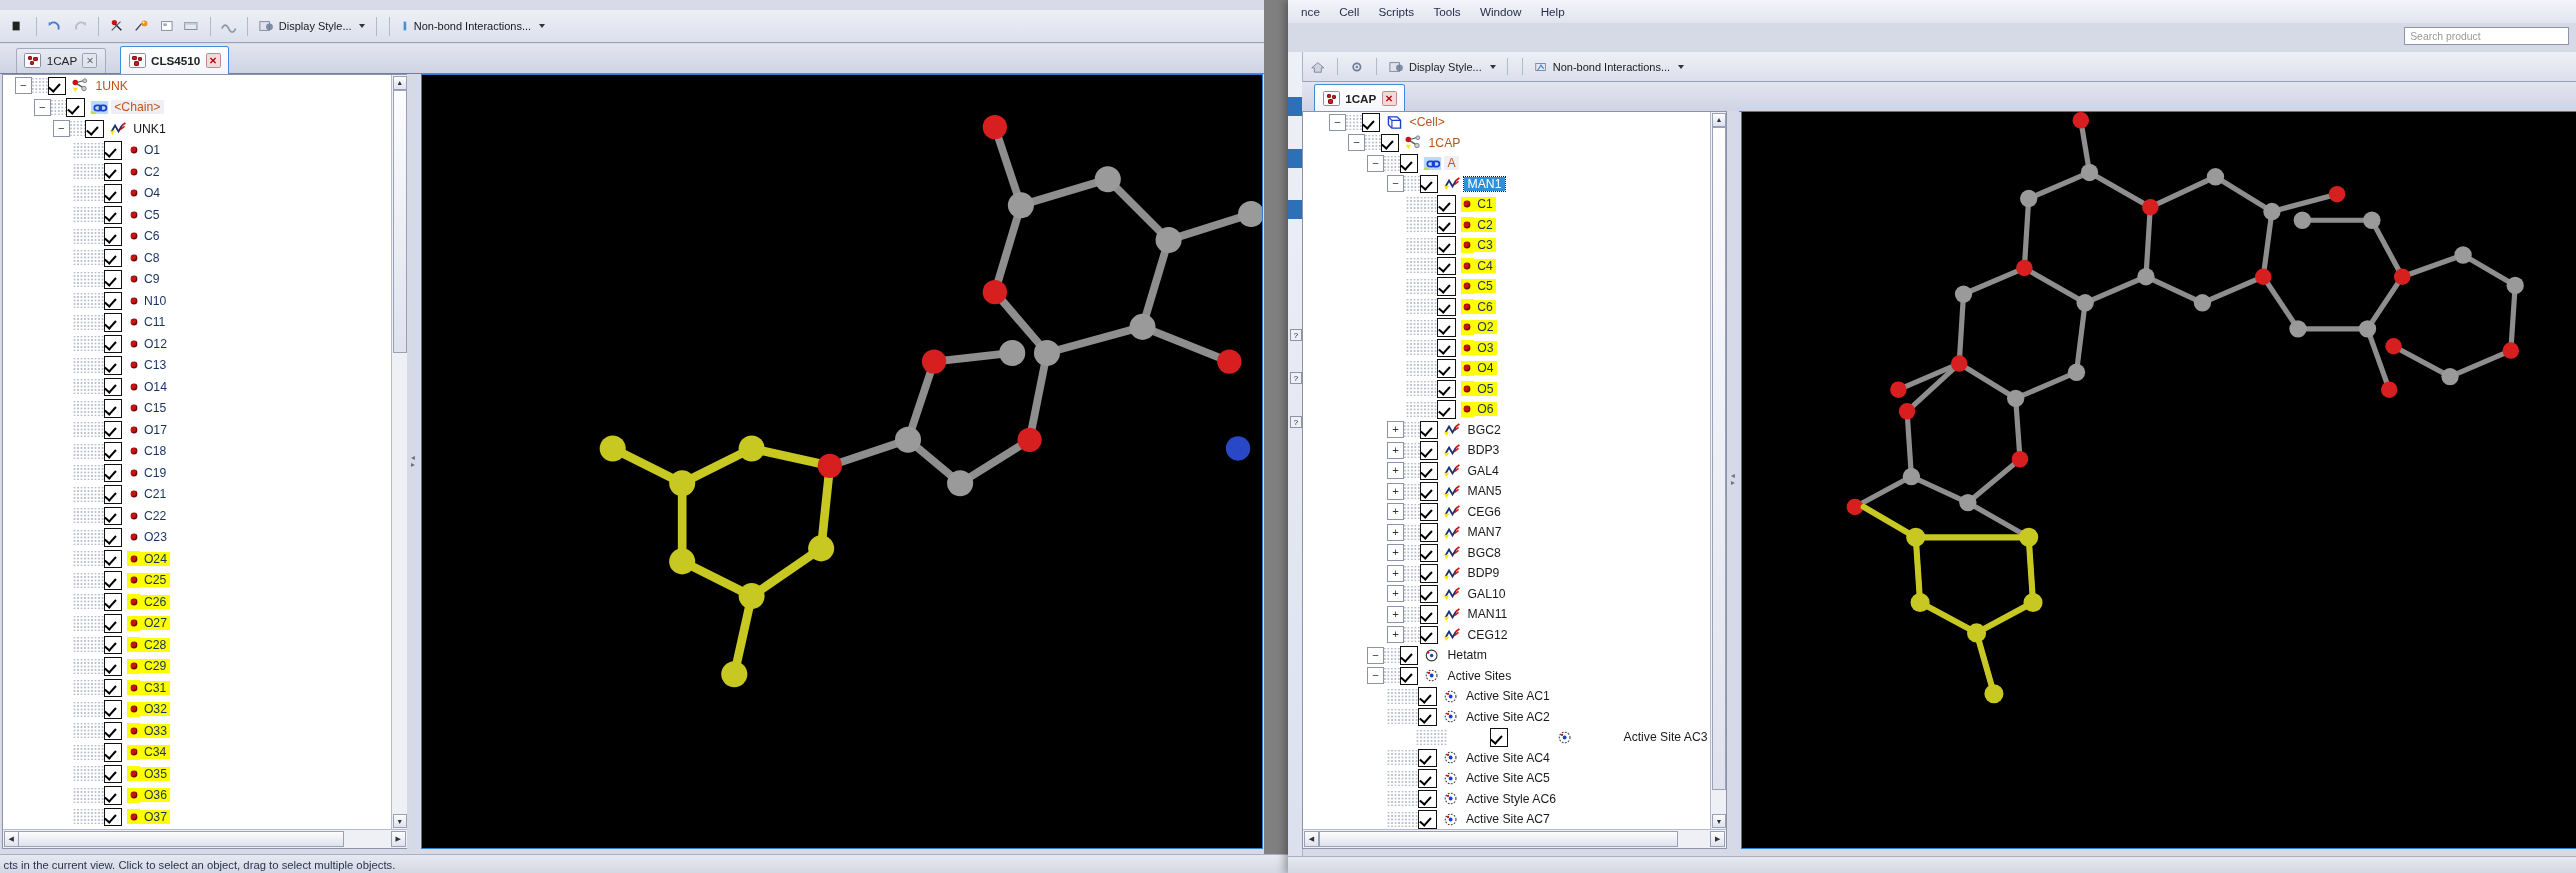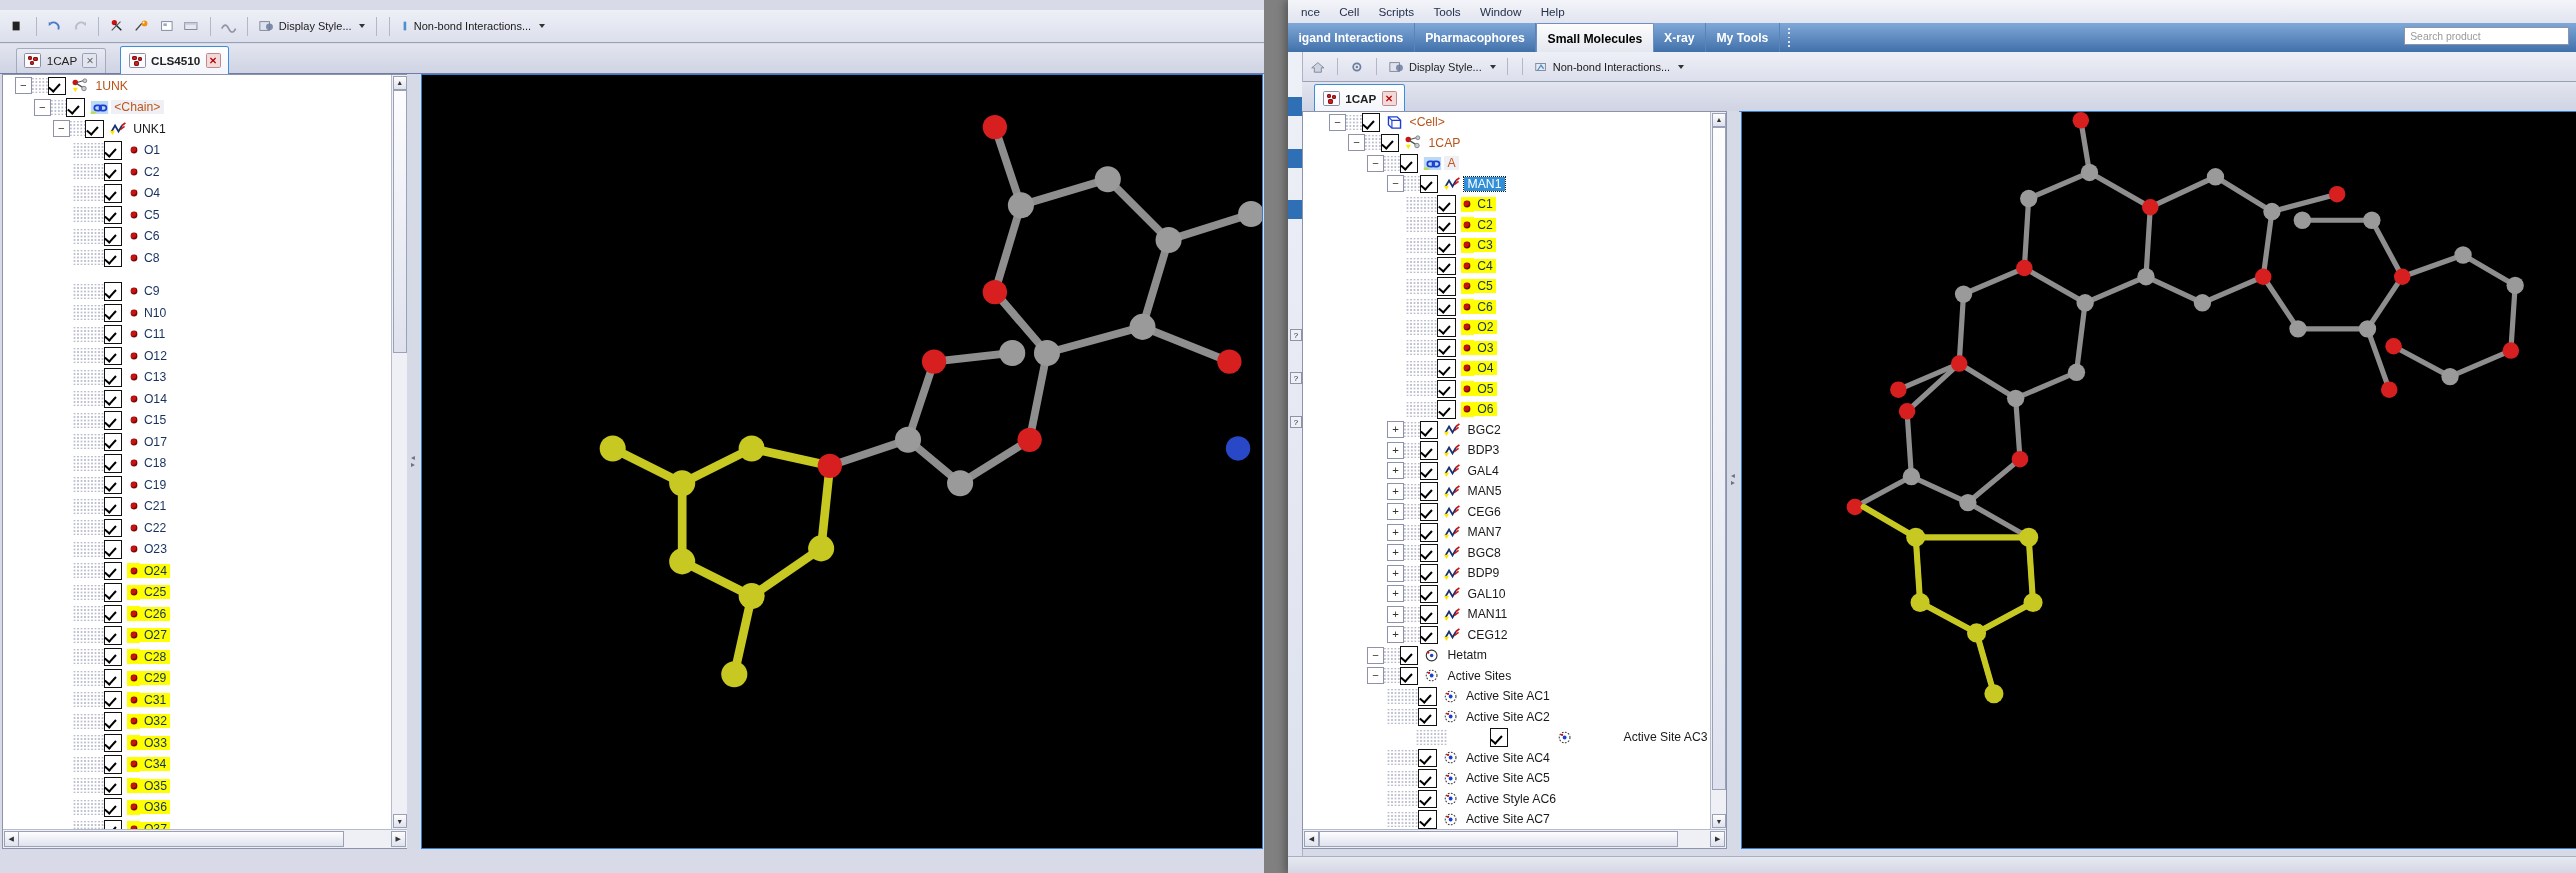--- a/index.html
+++ b/index.html
@@ -335,21 +335,21 @@
           </div>
           <div class="trow" style="height: 21.5px;">
             <span class="ind" style="width: 70px;"></span>
             <span class="dotted" style="width: 31px;"></span>
             <span class="cb"></span>
             <span class="atomdot">
               <b></b>
             </span>
             <span class="lbl atom">C8</span>
           </div>
-          <div class="trow" style="height: 21.5px; margin-top: 12px;">
+          <div class="trow" style="height: 21.5px;">
             <span class="ind" style="width: 70px;"></span>
             <span class="dotted" style="width: 31px;"></span>
             <span class="cb"></span>
             <span class="atomdot">
               <b></b>
             </span>
             <span class="lbl atom">C9</span>
           </div>
           <div class="trow" style="height: 21.5px; text-align: right;">
             <span class="ind" style="width: 70px;"></span>
@@ -631,57 +631,36 @@
           <circle cx="300" cy="560" r="15" fill="#c8c822"></circle>
             <circle cx="380" cy="600" r="15" fill="#c8c822"></circle>
           <circle cx="460" cy="545" r="15" fill="#c8c822"></circle>
             <circle cx="220" cy="430" r="15" fill="#c8c822"></circle>
           <circle cx="360" cy="690" r="15" fill="#c8c822"></circle>
           <circle cx="940" cy="430" r="14" fill="#2848c8"></circle>
         </g>
       </svg>
     </div>
 
+    <div id="statusbar">
+      <span>cts in the current view. Click to select an object, drag to select multiple objects.</span>
+    </div>
   </div>
 
   <div id="rightWindow">
 
     <div id="menubar">
       <span>nce</span>
       <span>Cell</span>
       <span>Scripts</span>
       <span>Tools</span>
       <span>Window</span>
       <span>Help</span>
     </div>
 
-    <div id="ribbon">
-      <div class="rtab">
-        <span>igand Interactions</span>
-      </div>
-      <div class="rtab">
-        <span>Pharmacophores</span>
-      </div>
-      <div class="rtab active">
-        <span>Small Molecules</span>
-      </div>
-      <div class="rtab">
-        <span>X-ray</span>
-      </div>
-      <div class="rtab">
-        <span>My Tools</span>
-      </div>
-      <div class="ribbon-grip">
-        <i></i>
-          <i></i>
-          <i></i>
-          <i></i>
-          <i></i>
-      </div>
-    </div>
     <div id="searchbox">
       <span>Search product</span>
     </div>
 
     <div id="rToolbar">
       <div class="tbtn">
         <svg width="15.7" height="14" viewBox="0 0 18 16">
             <path d="M9 3 L16 9 L13 9 L13 14 L5 14 L5 9 L2 9 Z" fill="#cfd4e2" stroke="#7a7f92"></path>
           </svg>
       </div>

